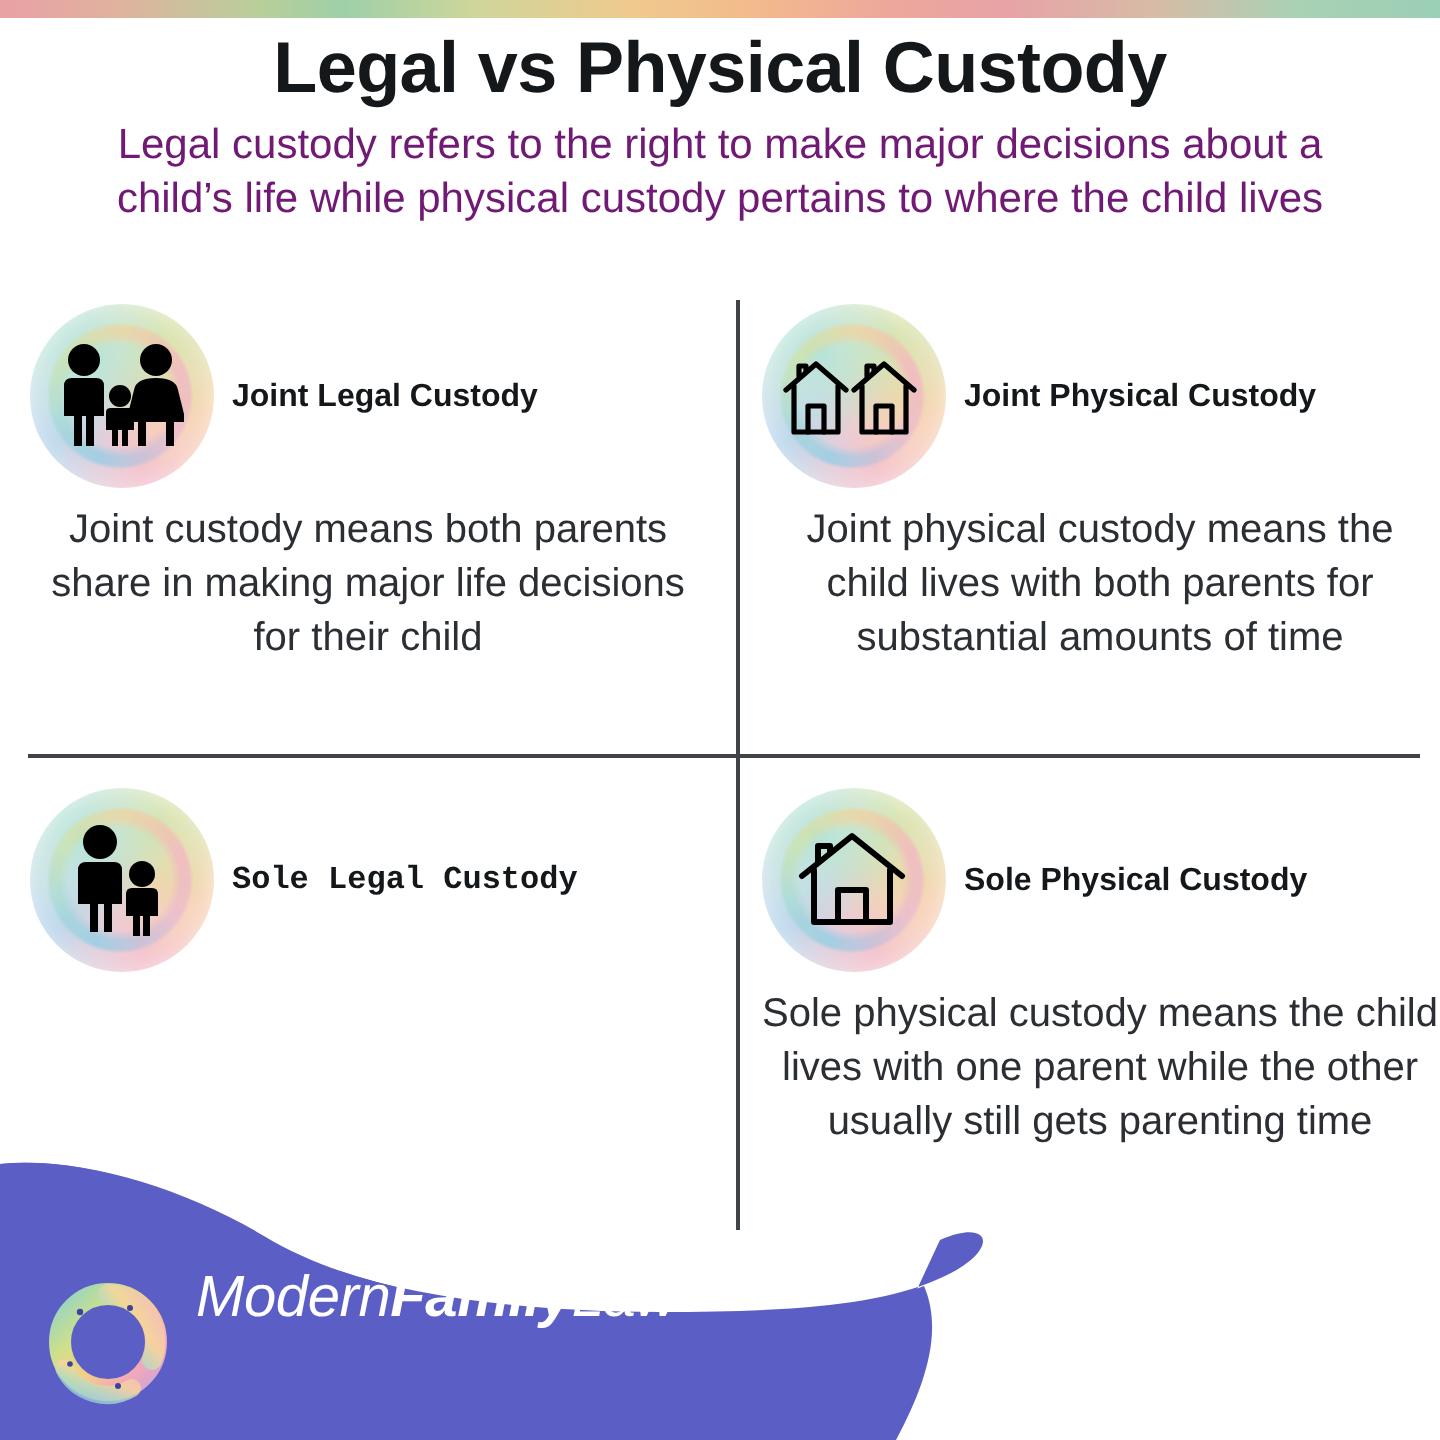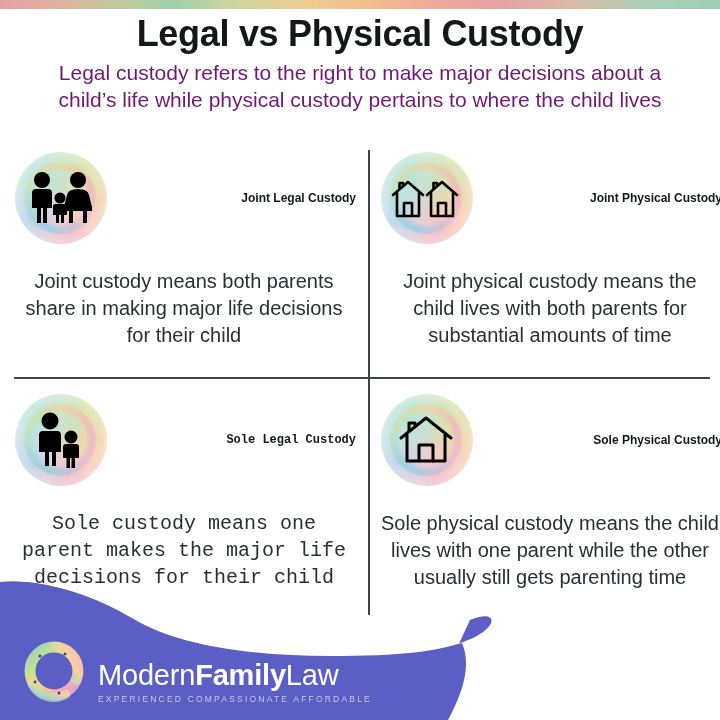--- a/index.html
+++ b/index.html
@@ -125,48 +125,49 @@
     -webkit-mask: radial-gradient(circle, transparent 0 36%, #000 43%, #000 49%, transparent 52%);
             mask: radial-gradient(circle, transparent 0 36%, #000 43%, #000 49%, transparent 52%);
     opacity: 0.95;
   }
   .icon-svg {
     position: absolute;
     left: 50%; top: 50%;
     transform: translate(-50%, -50%);
   }
   .quad-title {
-    font-size: 12px;
+    font-size: 16px;
     font-weight: bold;
     color: #15181a;
     line-height: 25px;
-    text-align: right;
+    text-align: left;
     flex: 1 1 auto;
     padding: 0 4px;
   }
   .quad-body {
-    margin-top: 20px;
+    margin-top: 4px;
     font-size: 20px;
     color: #2b2f33;
     line-height: 27px;
     text-align: center;
     padding: 0 6px;
   }
 
   
   #footer-wave {
     position: absolute;
     left: 0; top: 560px;
     width: 720px; height: 160px;
   }
   #logo {
     position: absolute;
     left: 18px; top: 634px;
     display: flex;
-    align-items: flex-end;
+    align-items: flex-start;
+    font-style: italic;
   }
   #logo-mark {
     width: 72px; height: 72px;
     flex: 0 0 72px;
   }
   #logo-text {
     margin-left: 8px;
     padding-bottom: 2px;
   }
   #wordmark {
@@ -256,21 +257,20 @@
 
           <circle cx="16" cy="9" r="8.5" fill="#000"></circle>
           <path d="M5 23 q0 -4 4 -4 h14 q4 0 4 4 v17 h-5 v14 h-4 v-14 h-3 v14 h-4 v-14 h-6 z" fill="#000"></path>
 
           <circle cx="37" cy="25" r="6.5" fill="#000"></circle>
           <path d="M29 35 q0 -3 3 -3 h10 q3 0 3 3 v11 h-4 v10 h-3.5 v-10 h-1.5 v10 h-3.5 v-10 h-3.5 z" fill="#000"></path>
         </svg>
       </div>
       <div class="quad-title">Sole Legal Custody</div>
     </div>
-    <div class="quad-body">Sole custody means one parent makes the major life decisions for their child</div>
   </div>
 
   <div class="quadrant" id="quadrant-sole-physical">
     <div class="quad-head">
       <div class="icon-badge">
         <div class="blob"></div>
         <div class="blob-ring"></div>
         <svg class="icon-svg" width="56" height="52" viewBox="0 0 56 52">
           <g fill="none" stroke="#000" stroke-width="3" stroke-linejoin="round" stroke-linecap="round">
             <path d="M3 24 L28 4 L53 24"></path>
@@ -321,17 +321,16 @@
       <circle cx="36" cy="37" r="24" fill="none" stroke="url(#ringgrad1)" stroke-width="11"></circle>
       <path d="M36 13 a24 24 0 0 1 22 33" fill="none" stroke="url(#ringgrad2)" stroke-width="10" stroke-linecap="round" opacity="0.85"></path>
       <path d="M14 50 a24 24 0 0 0 34 10" fill="none" stroke="url(#ringgrad2)" stroke-width="9" stroke-linecap="round" opacity="0.8"></path>
       <circle cx="22" cy="22" r="1.6" fill="#3f4299"></circle>
       <circle cx="47" cy="20" r="1.5" fill="#3f4299"></circle>
       <circle cx="17" cy="48" r="1.4" fill="#3f4299"></circle>
       <circle cx="41" cy="59" r="1.5" fill="#3f4299"></circle>
     </svg>
     <div id="logo-text">
       <div id="wordmark"><span>Modern</span><span class="bold">Family</span><span>Law</span></div>
-      <div id="tagline">EXPERIENCED COMPASSIONATE AFFORDABLE</div>
     </div>
   </div>
 
 </div>
 
 </body></html>

